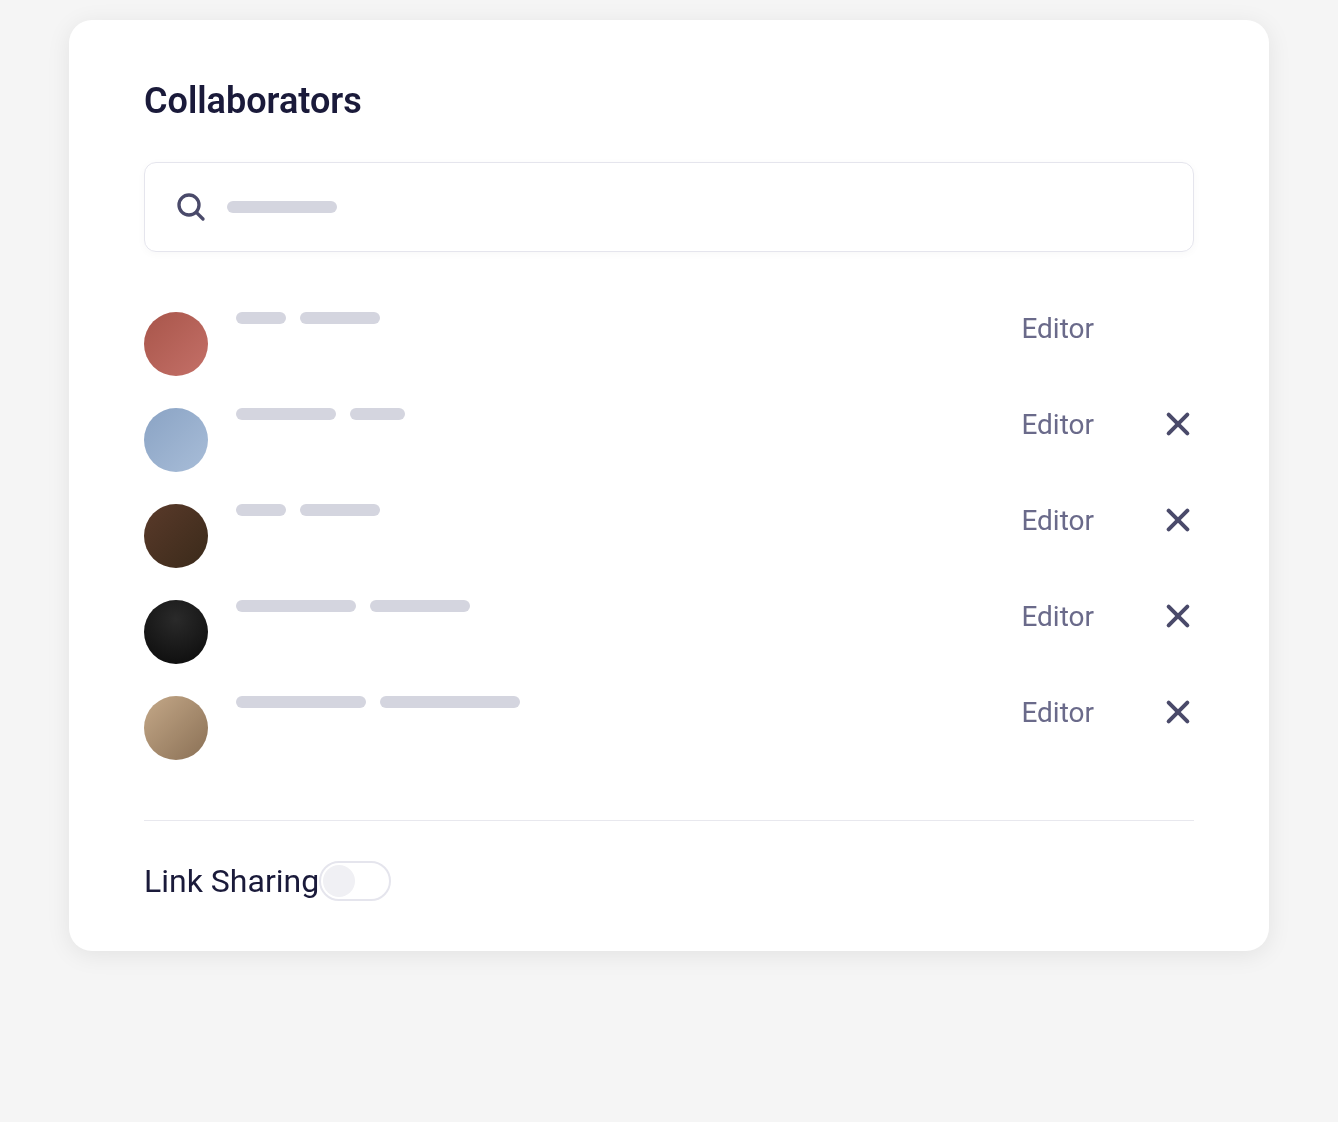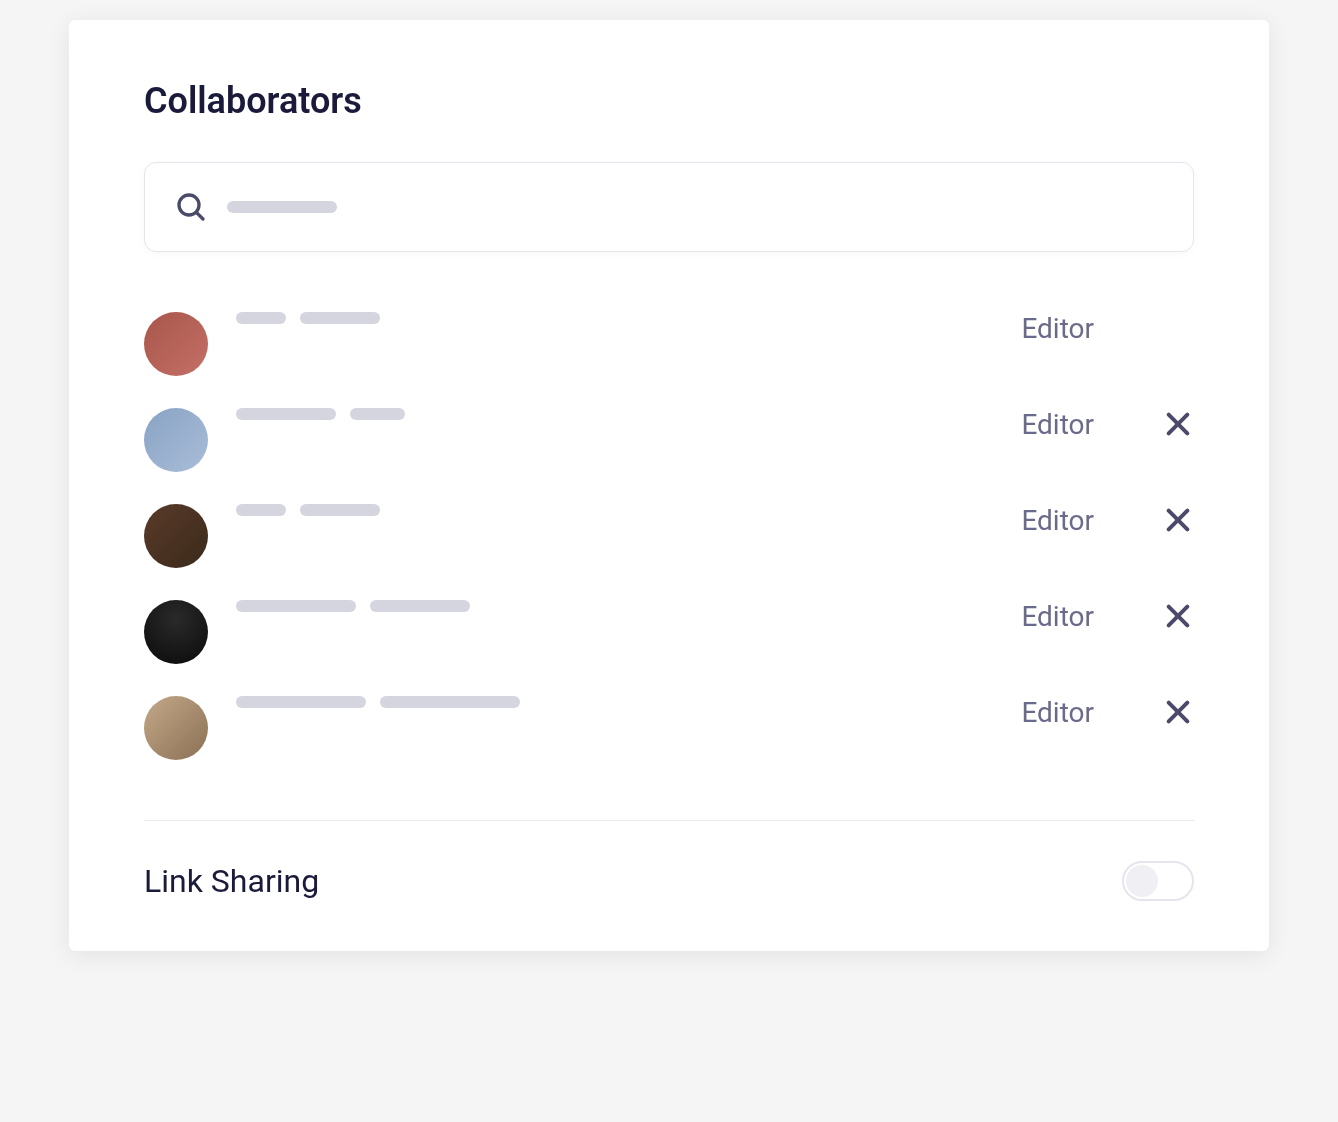--- a/index.html
+++ b/index.html
@@ -13,21 +13,21 @@
       background: #f5f5f5;
       display: flex;
       justify-content: center;
       align-items: flex-start;
       min-height: 100vh;
       padding: 20px;
     }
     
     .card {
       background: #ffffff;
-      border-radius: 6px;
+      border-radius: 23px;
       box-shadow: 0 4px 24px rgba(0, 0, 0, 0.08);
       width: 1200px;
       padding: 60px 75px 50px 75px;
     }
     
     .title {
       font-size: 36px;
       font-weight: 600;
       color: #1a1a3a;
       margin-bottom: 40px;
@@ -132,21 +132,21 @@
     
     .divider {
       height: 1px;
       background: #e8e8ee;
       margin: 60px 0 40px 0;
     }
     
     .link-sharing-row {
       display: flex;
       align-items: center;
-      justify-content: space-between;
+      justify-content: flex-start;
     }
     
     .link-sharing-label {
       font-size: 32px;
       font-weight: 400;
       color: #1a1a3a;
     }
     
     .toggle {
       width: 72px;

